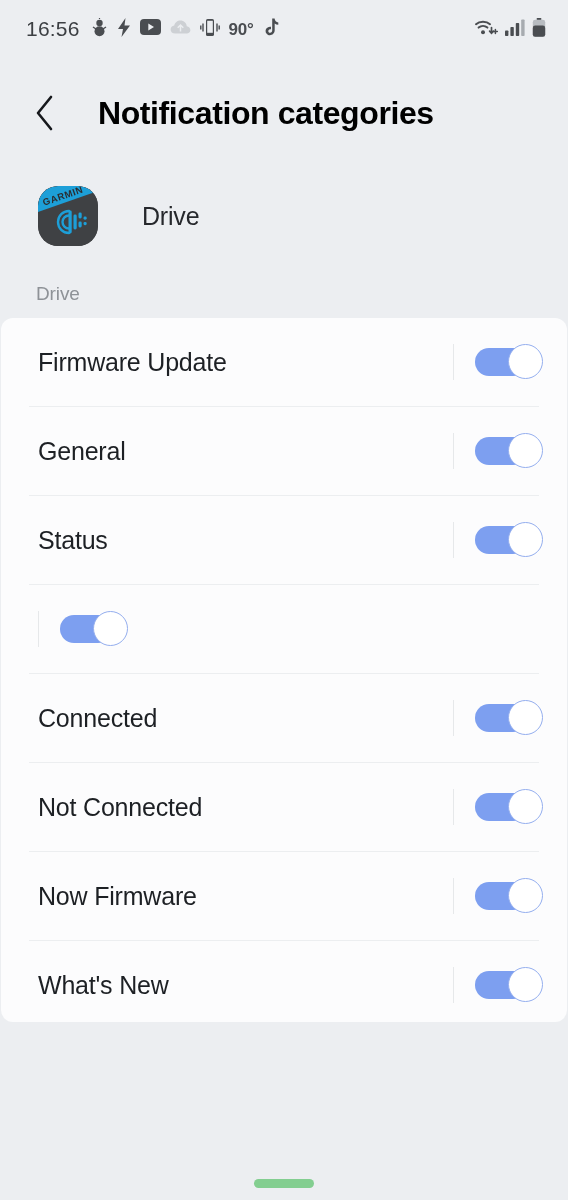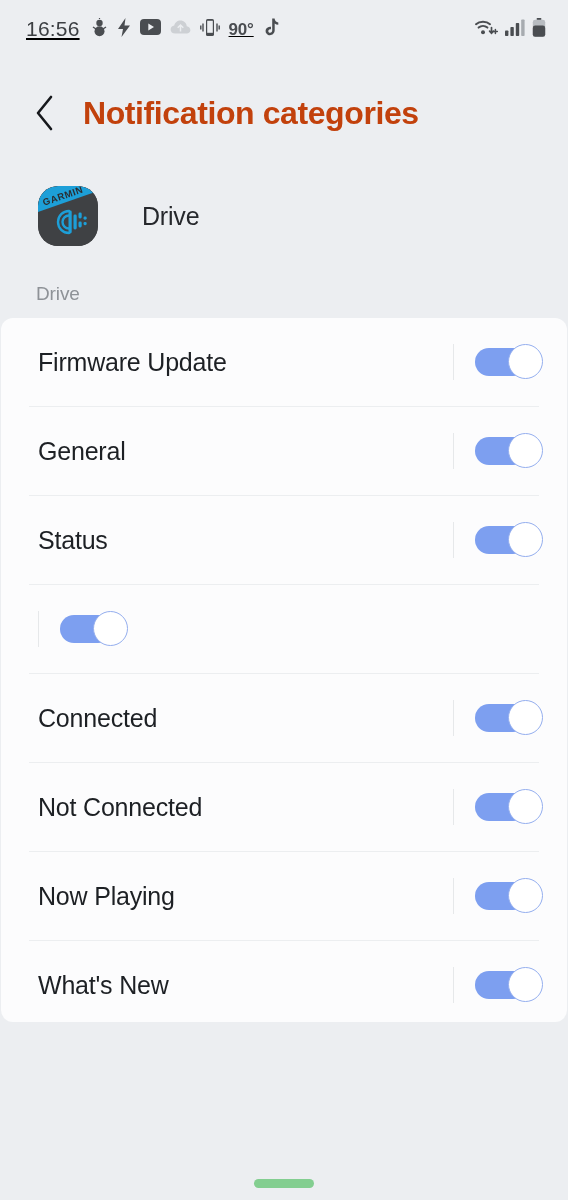--- a/index.html
+++ b/index.html
@@ -22,21 +22,20 @@
   
   .status-bar {
     position: absolute;
     top: 0; left: 0;
     width: 568px;
     height: 58px;
     display: flex;
     align-items: center;
     justify-content: space-between;
     padding: 0 22px 0 26px;
-    text-decoration: underline;
   }
   .status-left {
     display: flex;
     align-items: center;
     gap: 9px;
   }
   .status-clock {
     font-size: 21px;
     color: #3c3f43;
     font-family: "Liberation Sans", sans-serif;
@@ -72,23 +71,23 @@
     width: 34px;
     height: 42px;
     display: flex;
     align-items: center;
     justify-content: flex-start;
     cursor: pointer;
   }
   .page-title {
     font-size: 32px;
     font-weight: bold;
-    color: #c2410c;
+    color: #000000;
     letter-spacing: -0.4px;
-    margin-left: 15px;
+    margin-left: 30px;
     white-space: nowrap;
   }
 
   
   .app-row {
     position: absolute;
     top: 178px; left: 0;
     width: 568px;
     height: 76px;
     display: flex;
@@ -394,21 +393,21 @@
         <span class="vsep"></span>
         <span class="toggle">
           <span class="track"></span>
           <span class="thumb"></span>
         </span>
       </span>
     </div>
     <div class="divider"></div>
 
     <div class="row">
-      <span class="row-label">Now Playing</span>
+      <span class="row-label">Now Firmware</span>
       <span class="row-right">
         <span class="vsep"></span>
         <span class="toggle">
           <span class="track"></span>
           <span class="thumb"></span>
         </span>
       </span>
     </div>
     <div class="divider"></div>
 

